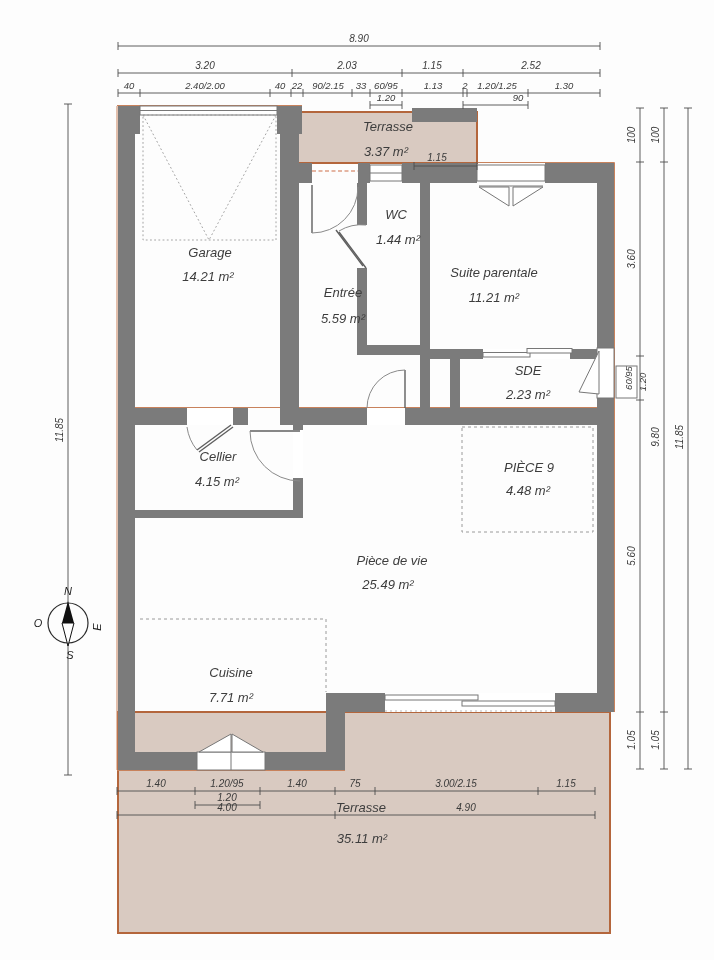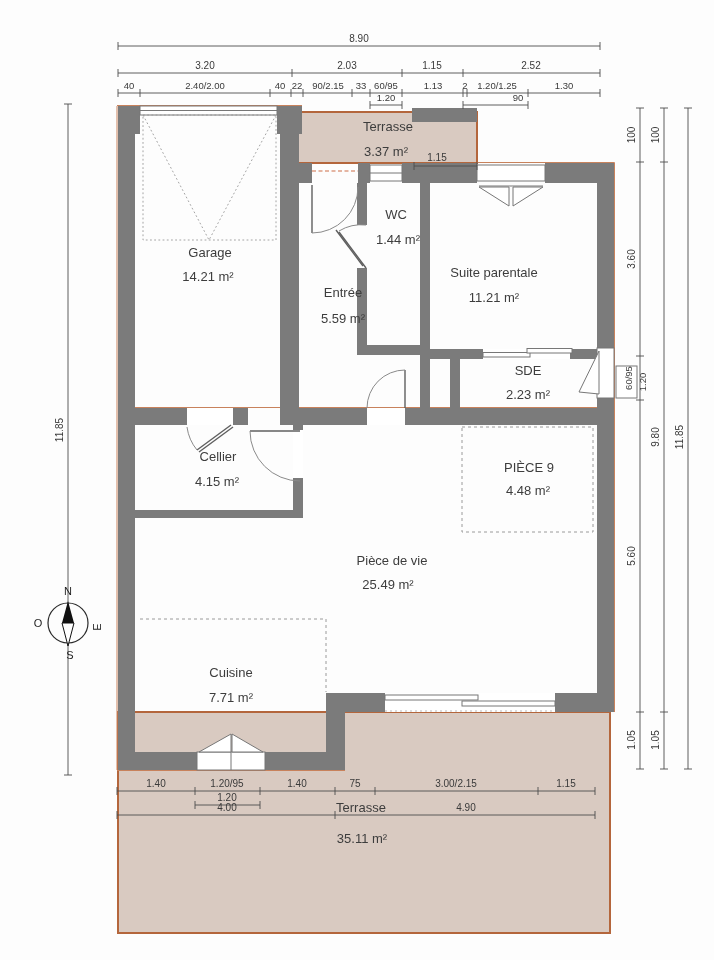--- a/index.html
+++ b/index.html
@@ -1,16 +1,16 @@
 <!DOCTYPE html>
 <html><head>
 <meta charset="utf-8">
 <style>
   html,body{margin:0;padding:0;background:#ffffff;}
-  .stage{position:relative;width:714px;height:960px;background:#fdfdfd;overflow:hidden;}
+  .stage{position:relative;width:714px;height:960px;background:#fdfdfd;overflow:hidden;font-style:italic;}
   svg{position:absolute;top:0;left:0;}
   text{font-family:"Liberation Sans","DejaVu Sans",sans-serif;}
   .room{font-size:13px;fill:#3d3d3d;text-anchor:middle;}
   .dim{font-size:10px;fill:#3a3a3a;text-anchor:middle;}
   .dim3{font-size:9.5px;fill:#3a3a3a;text-anchor:middle;}
   .cmp{font-size:11px;fill:#1e1e1e;text-anchor:middle;}
   .wall{fill:#7b7b7b;}
   .dimline{stroke:#4d4d4d;stroke-width:0.9;fill:none;}
   .det{stroke:#777;fill:#ffffff;stroke-width:1;}
   .detline{stroke:#777;fill:none;stroke-width:1;}

